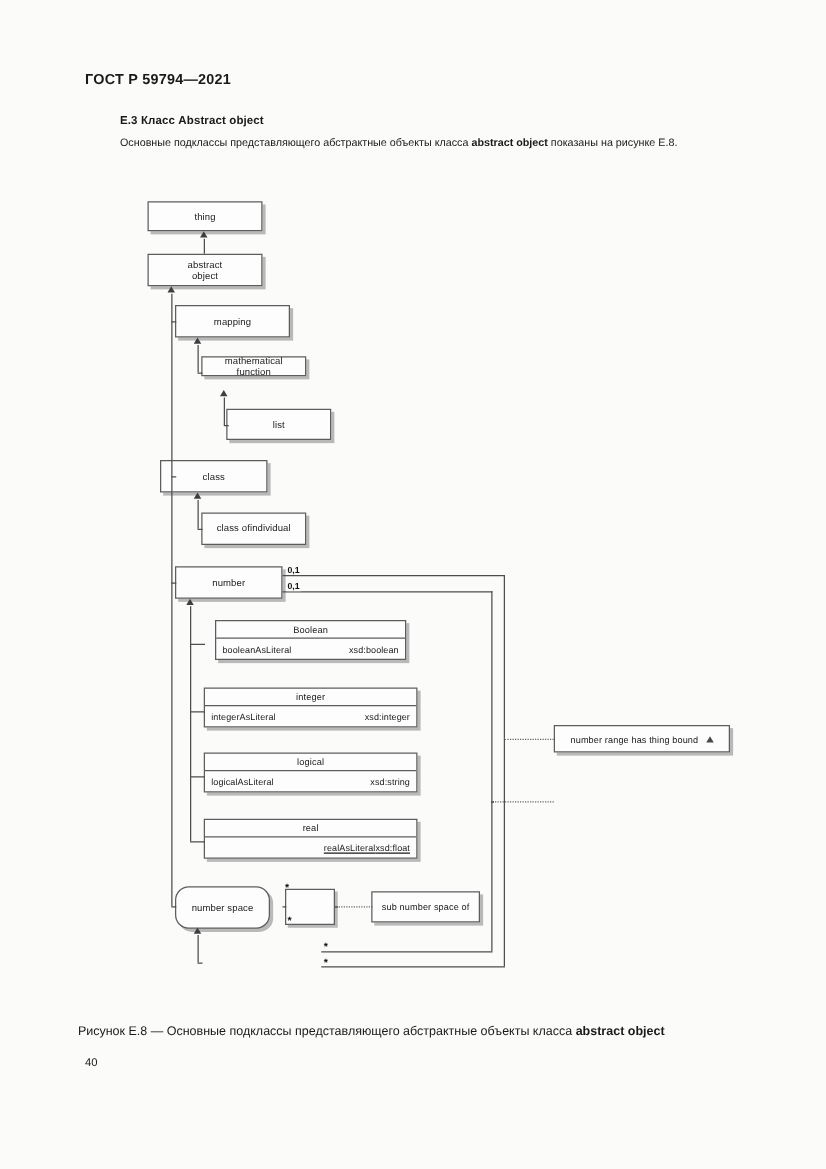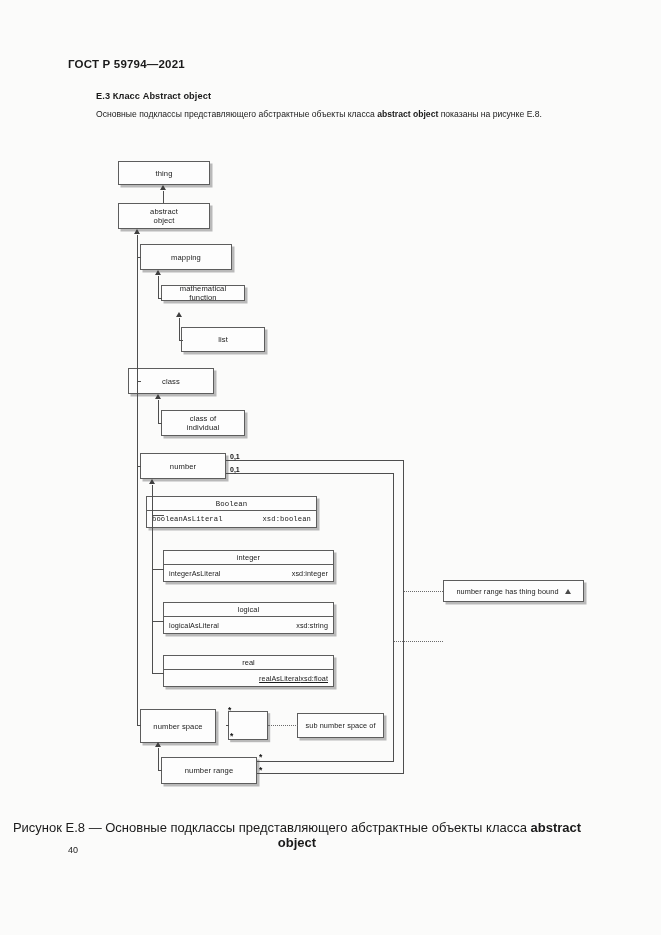--- a/index.html
+++ b/index.html
@@ -122,21 +122,21 @@
     background:#fbfbfa;padding:0 1px;color:#111;
   }
   .star{
     position:absolute;font-size:8.5px;font-weight:bold;color:#111;
     line-height:6px;
   }
 
   
   .caption{
     position:absolute;left:0;top:820px;width:594px;
-    text-align:center;font-size:13px;
+    text-align:center;font-size:10px;
   }
   .caption b{font-weight:bold;}
   .folio{
     position:absolute;left:68px;top:845px;font-size:9px;
   }
 </style>
 </head>
 <body>
 
 <div class="page">
@@ -168,30 +168,30 @@
     </div>
 
     <div class="node" style="left:181px;top:177px;width:84px;height:25px;">
       <span>list</span>
     </div>
 
     <div class="node" style="left:128px;top:218px;width:86px;height:26px;">
       <span>class</span>
     </div>
 
-    <div class="node two-line" style="left:161px;top:260px;width:84px;height:26px;flex-direction:column;">
+    <div class="node two-line" style="left:161px;top:260px;width:84px;height:26px;flex-direction:row;">
       <span>class of</span>
       <span>individual</span>
     </div>
 
     <div class="node" style="left:140px;top:303px;width:86px;height:26px;">
       <span>number</span>
     </div>
 
-    <div class="cls" style="left:146px;top:346px;width:171px;height:32px;font-family:Liberation Mono, monospace;">
+    <div class="cls" style="left:172px;top:346px;width:153px;height:32px;">
       <div class="cls-name">Boolean</div>
       <div class="cls-attr">
         <span>booleanAsLiteral</span>
         <span>xsd:boolean</span>
       </div>
     </div>
 
     <div class="cls" style="left:163px;top:400px;width:171px;height:32px;">
       <div class="cls-name">integer</div>
       <div class="cls-attr">
@@ -215,33 +215,30 @@
         <span>xsd:float</span>
       </div>
     </div>
 
     <div class="rel" style="left:443px;top:430px;width:141px;height:22px;">
       <span>number range has thing bound</span>
       <span class="tri"></span>
     </div>
 
 
-    <div class="node" style="left:140px;top:559px;width:76px;height:34px;">
+    <div class="node" style="left:140px;top:559px;width:76px;height:34px;border-radius:11px;">
       <span>number space</span>
     </div>
 
     <div class="minibox" style="left:228px;top:561px;width:40px;height:29px;"></div>
 
     <div class="rel" style="left:297px;top:563px;width:87px;height:25px;">
       <span>sub number space of</span>
     </div>
 
-    <div class="node" style="left:161px;top:607px;width:96px;height:27px;">
-      <span>number range</span>
-    </div>
 
     <div class="ln lnv" style="left:163px;top:41px;height:12px;"></div>
     <div class="arrow-up" style="left:160px;top:35px;"></div>
 
     <div class="ln lnv" style="left:137px;top:85px;height:490px;"></div>
     <div class="arrow-up" style="left:134px;top:79px;"></div>
 
     <div class="ln lnh" style="left:137px;top:107px;width:4px;"></div>
     <div class="ln lnh" style="left:137px;top:231px;width:4px;"></div>
     <div class="ln lnh" style="left:137px;top:316px;width:4px;"></div>

